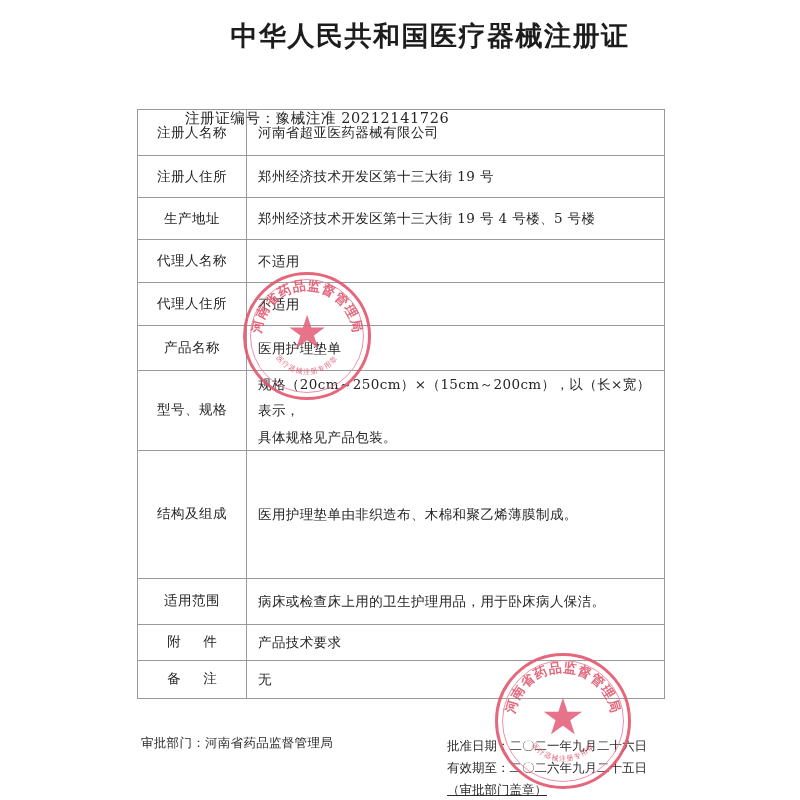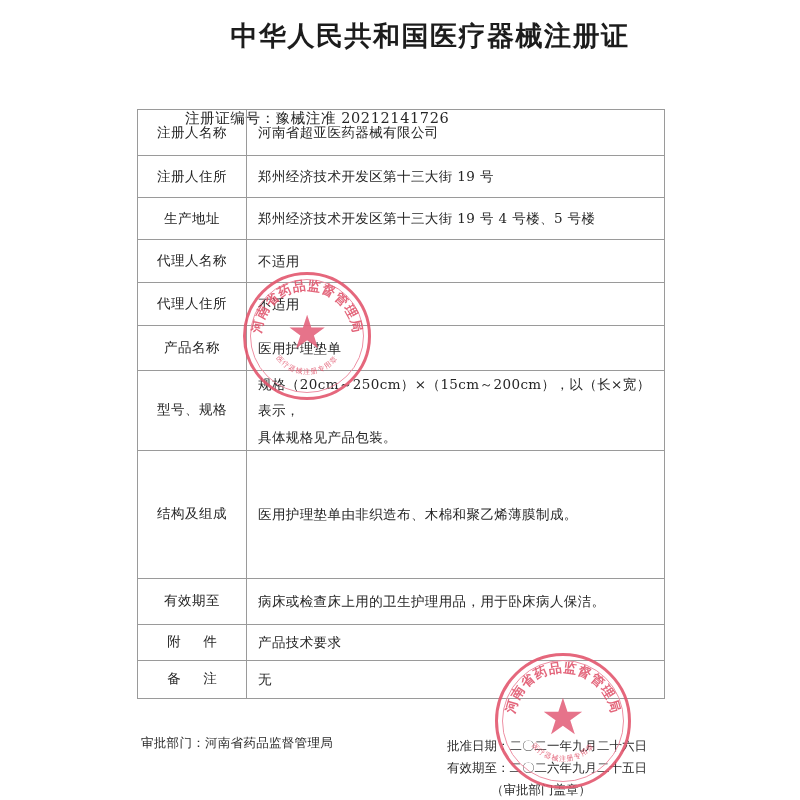--- a/index.html
+++ b/index.html
@@ -101,22 +101,23 @@
     white-space: nowrap;
   }
   .footer-dates {
     position: absolute;
     left: 310px;
     top: 2px;
     line-height: 1.75;
     white-space: nowrap;
   }
   .footer-seal-note {
-    text-align: center;
+    text-align: left;
     padding-right: 12px;
+    text-decoration: underline;
   }
 
   
   .seal {
     position: absolute;
     border-radius: 50%;
     pointer-events: none;
     opacity: 0.88;
   }
   .seal .ring {
@@ -215,21 +216,21 @@
       <td class="value">
         <div>规格（20cm～250cm）×（15cm～200cm），以（长×宽）表示，</div>
         <div>具体规格见产品包装。</div>
       </td>
     </tr>
     <tr style="height:128px">
       <td class="label">结构及组成</td>
       <td class="value">医用护理垫单由非织造布、木棉和聚乙烯薄膜制成。</td>
     </tr>
     <tr style="height:46px">
-      <td class="label">有效期至</td>
+      <td class="label">适用范围</td>
       <td class="value">病床或检查床上用的卫生护理用品，用于卧床病人保洁。</td>
     </tr>
     <tr style="height:36px">
       <td class="label"><span class="spaced">附 件</span></td>
       <td class="value">产品技术要求</td>
     </tr>
     <tr style="height:38px">
       <td class="label"><span class="spaced">备 注</span></td>
       <td class="value">无</td>
     </tr>

